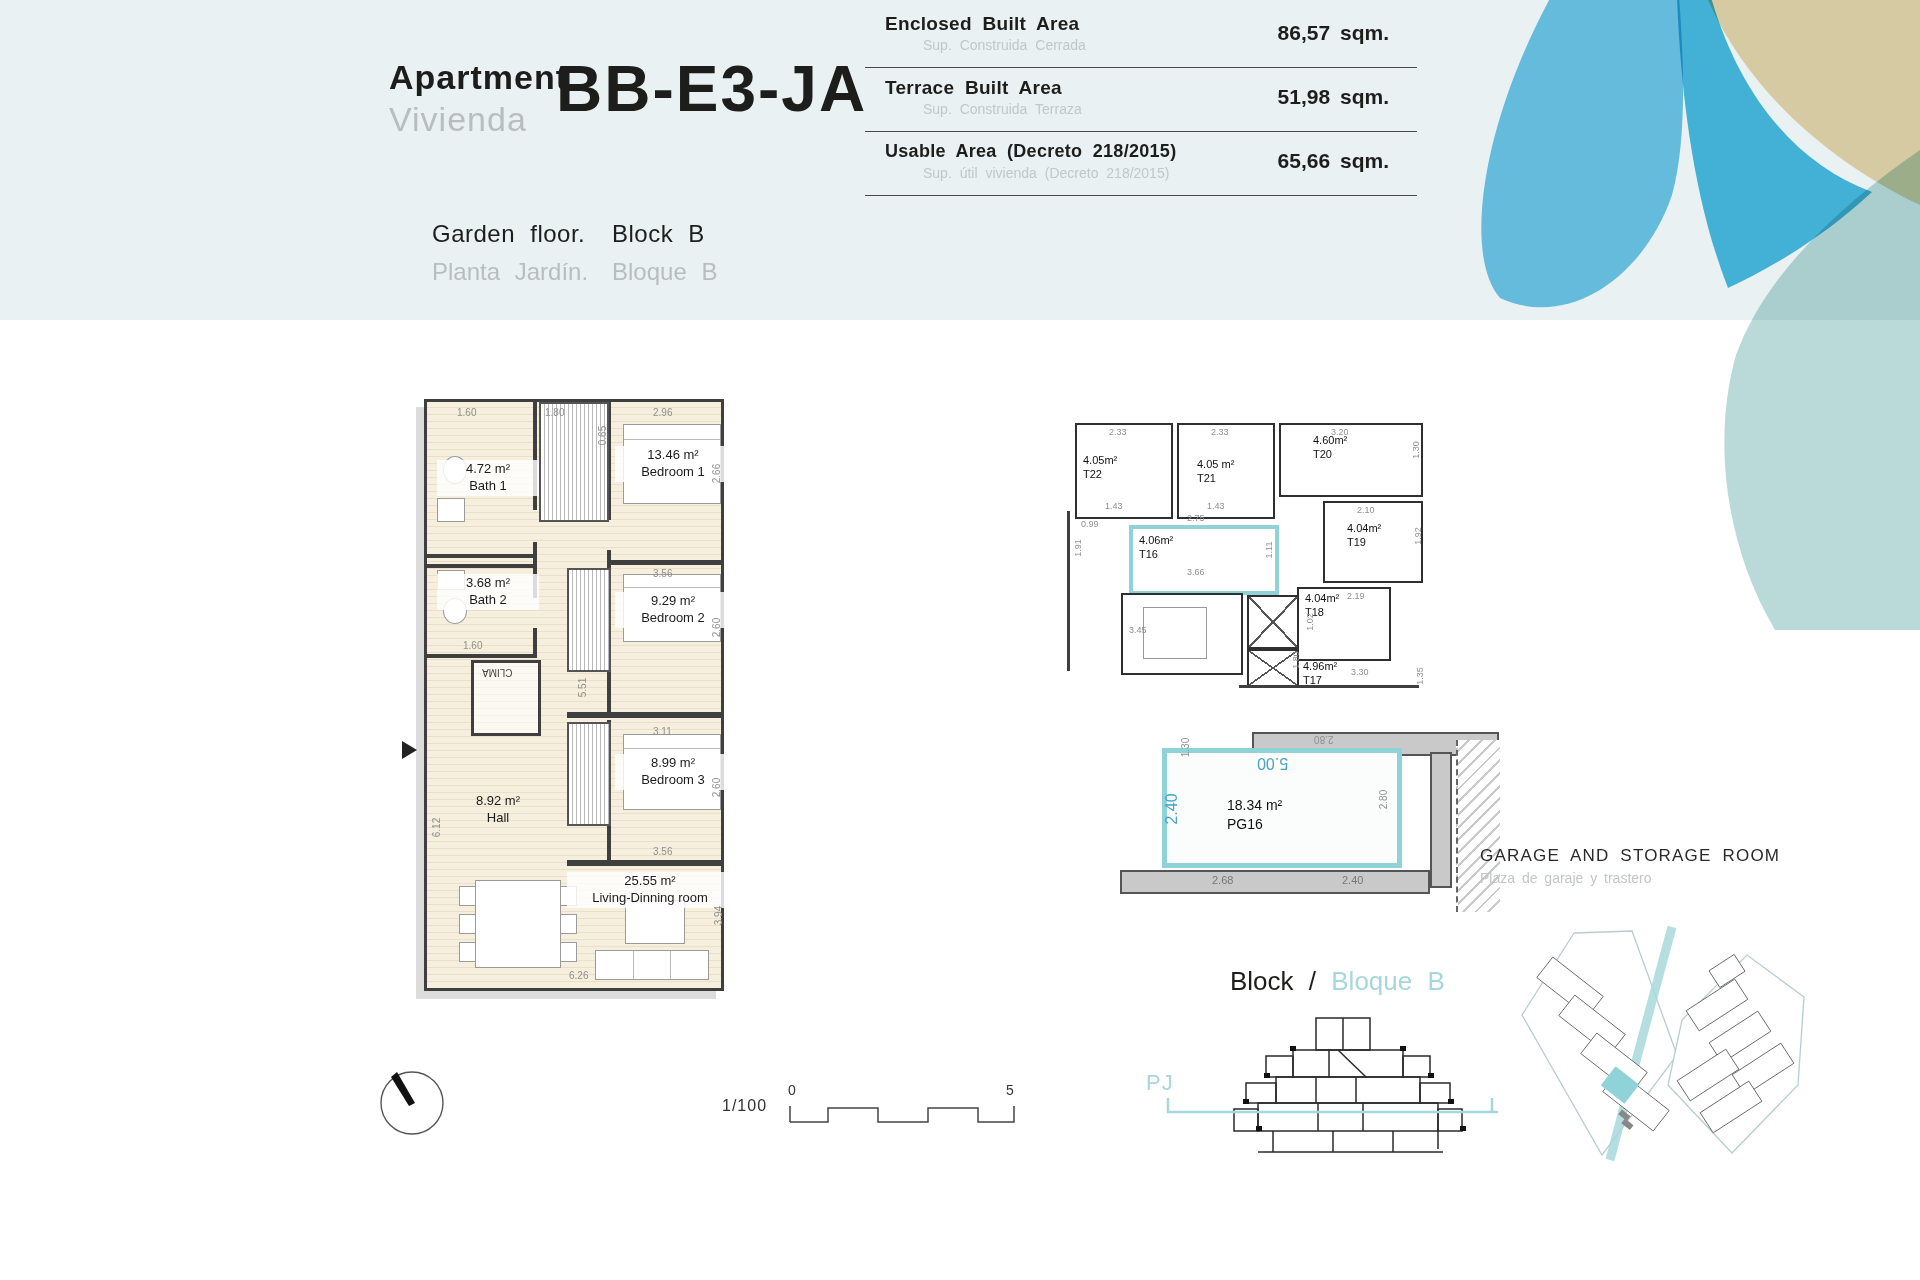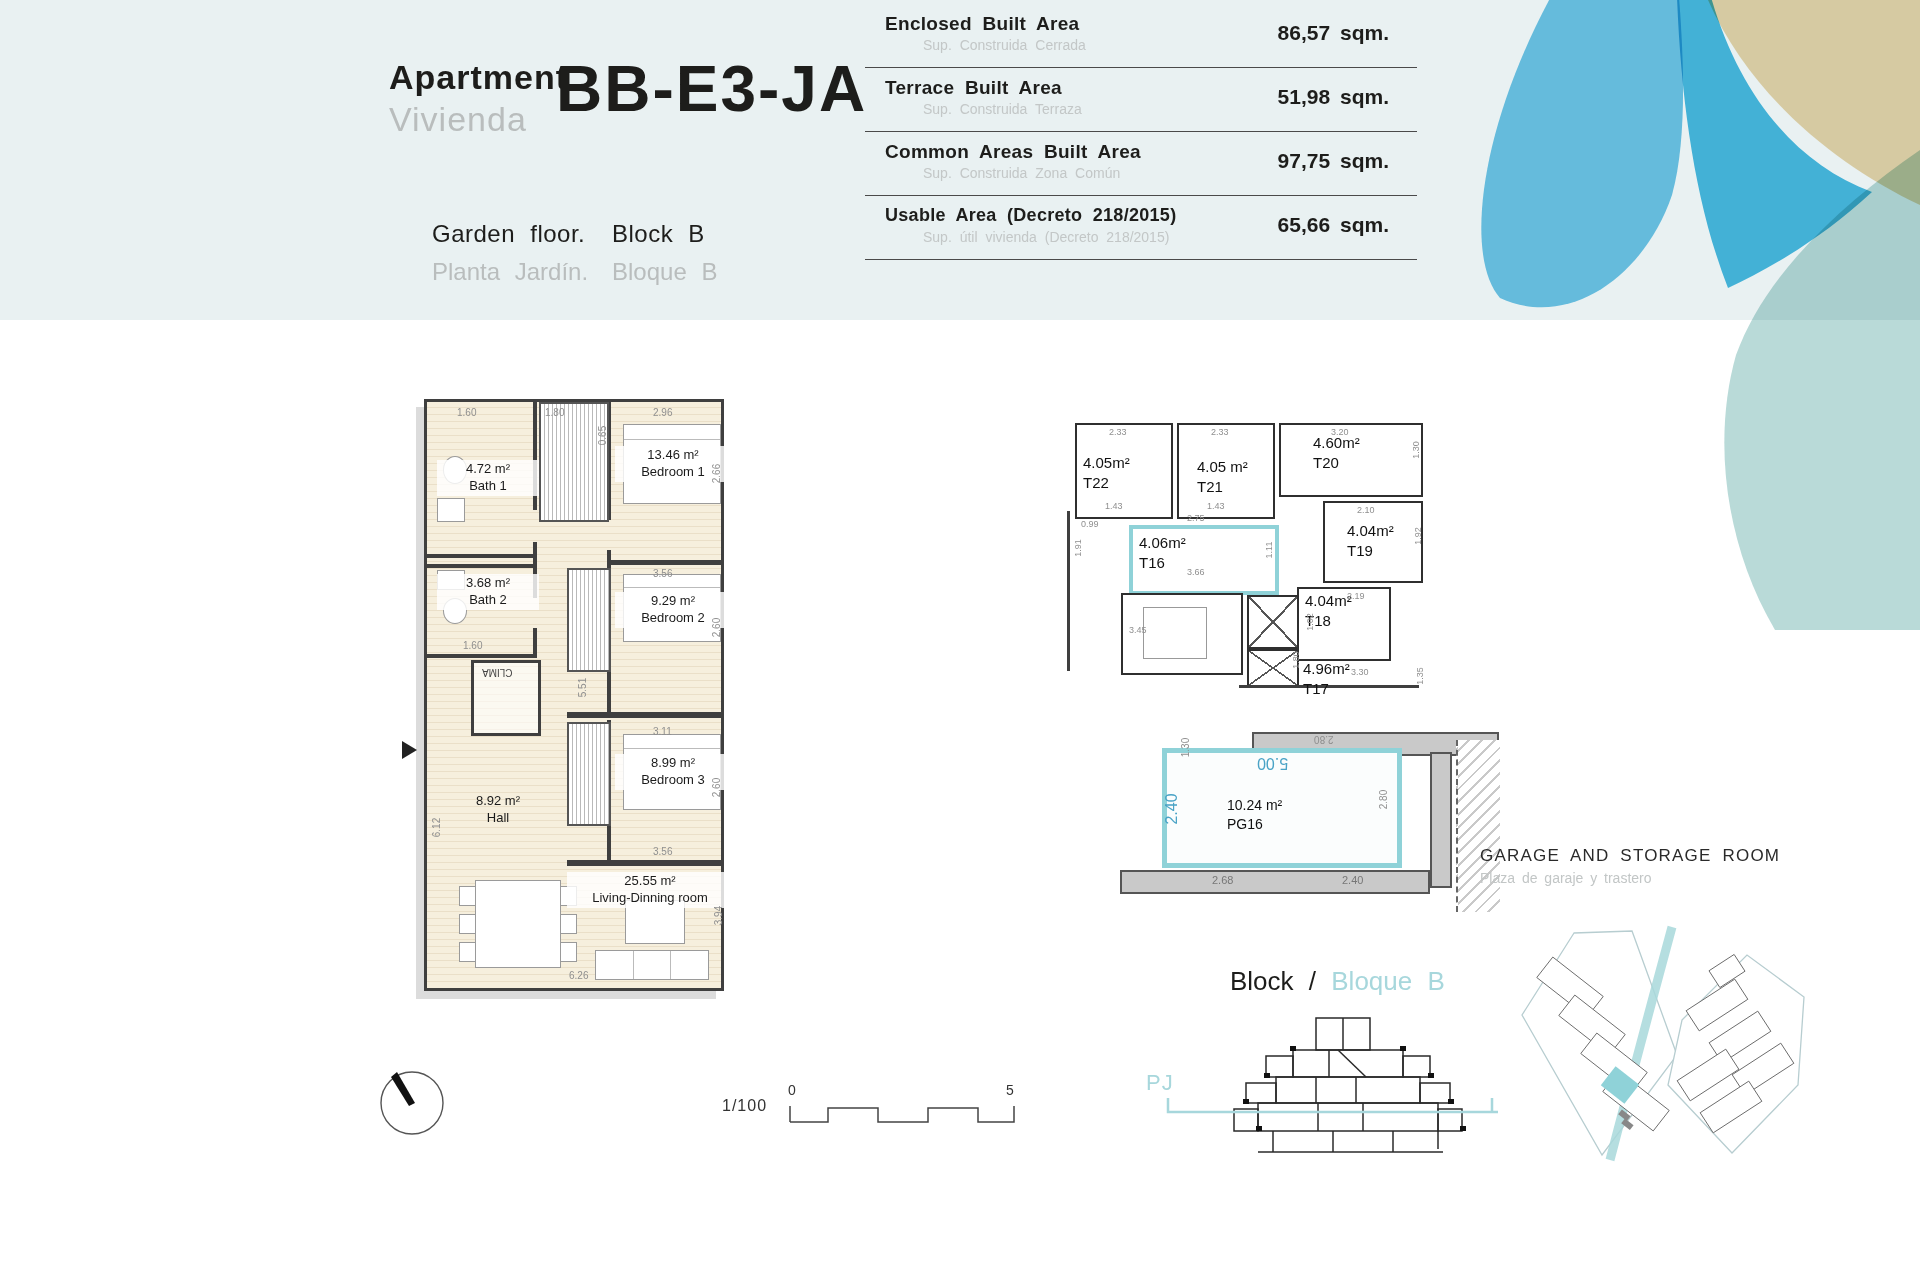--- a/index.html
+++ b/index.html
@@ -34,21 +34,21 @@
        border:3px solid #3f3f3f;box-shadow:-8px 8px 0 0 #dcdcdc;}
   #terrace{position:absolute;left:302px;top:2px;width:206px;height:592px;
        background:repeating-linear-gradient(0deg,#ffffff 0 6px,#e3e3e3 6px 7px);
        border:2px solid #9a9a9a;border-left:2px dashed #777;box-shadow:0 8px 0 0 #dcdcdc;}
   .xbox{position:absolute;border:2px solid #2f2f2f;background:
     linear-gradient(to top right,transparent 48.5%,#555 48.5% 51.5%,transparent 51.5%),
     linear-gradient(to bottom right,transparent 48.5%,#555 48.5% 51.5%,transparent 51.5%);}
   
   #storage{left:1065px;top:393px;width:402px;height:330px;font-size:11px;}
   .sroom{position:absolute;border:2px solid #2f2f2f;background:#fff;}
-  .slabel{position:absolute;font-size:15px;line-height:1.3;color:#111;white-space:nowrap;}
+  .slabel{position:absolute;font-size:11px;line-height:1.3;color:#111;white-space:nowrap;}
   .sdim{position:absolute;font-size:9px;color:#8f8f8f;white-space:nowrap;}
   .sdim.r{transform:rotate(-90deg);}
   
   #garage{left:1112px;top:712px;width:390px;height:215px;}
   .gwall{position:absolute;background:#c9c9c9;border:2px solid #555;}
   .bluedim{position:absolute;color:#4aa3c6;font-size:16px;white-space:nowrap;}
   #garage-title{left:1480px;top:846px;font-size:17px;letter-spacing:1.2px;word-spacing:5px;color:#2a2a2a;}
   #garage-sub{left:1480px;top:870px;font-size:14px;color:#c2c6c6;word-spacing:3px;}
   
   #blockdiag{left:1198px;top:960px;width:310px;height:200px;}
@@ -84,25 +84,20 @@
 <div class="abs" id="area-table">
   <div class="arow">
     <div class="lbl">Enclosed Built Area</div>
     <div class="sub">Sup. Construida Cerrada</div>
     <div class="val">86,57 sqm.</div>
   </div>
   <div class="arow">
     <div class="lbl">Terrace Built Area</div>
     <div class="sub">Sup. Construida Terraza</div>
     <div class="val">51,98 sqm.</div>
-  </div>
-  <div class="arow">
-    <div class="lbl">Common Areas Built Area</div>
-    <div class="sub">Sup. Construida Zona Común</div>
-    <div class="val">97,75 sqm.</div>
   </div>
   <div class="arow">
     <div class="lbl" style="font-size:18px">Usable Area (Decreto 218/2015)</div>
     <div class="sub">Sup. útil vivienda (Decreto 218/2015)</div>
     <div class="val">65,66 sqm.</div>
   </div>
 </div>
 
 <div class="abs" id="floorplan">
 
@@ -272,21 +267,21 @@
   <div class="sdim r" style="left:222px;top:262px">1.80</div>
   <div class="sdim r" style="left:346px;top:278px">1.35</div>
   <div class="sdim" style="left:16px;top:126px">0.99</div>
   <div class="sdim r" style="left:4px;top:150px">1.91</div>
 </div>
 
 <div class="abs" id="garage">
   <div class="gwall" style="left:140px;top:20px;width:243px;height:20px"></div>
   <div style="position:absolute;left:50px;top:36px;width:230px;height:110px;border:5px solid #8fd2d8;background:#fbfdfd"></div>
   <div class="slabel" style="left:115px;top:84px;font-size:14px;line-height:1.35">
-    <div>10.24 m²</div>
+    <div>18.34 m²</div>
     <div>PG16</div>
   </div>
   <div class="bluedim" style="left:145px;top:42px;transform:rotate(180deg)">5.00</div>
   <div class="bluedim" style="left:44px;top:88px;transform:rotate(-90deg)">2.40</div>
   <div class="dim r" style="left:64px;top:30px">1.30</div>
   <div class="dim u" style="left:202px;top:22px">2.80</div>
   <div class="dim r" style="left:262px;top:82px">2.80</div>
   <div class="gwall" style="left:8px;top:158px;width:306px;height:20px"></div>
   <div class="dim" style="left:100px;top:162px;font-size:11px;color:#777">2.68</div>
   <div class="dim" style="left:230px;top:162px;font-size:11px;color:#777">2.40</div>

